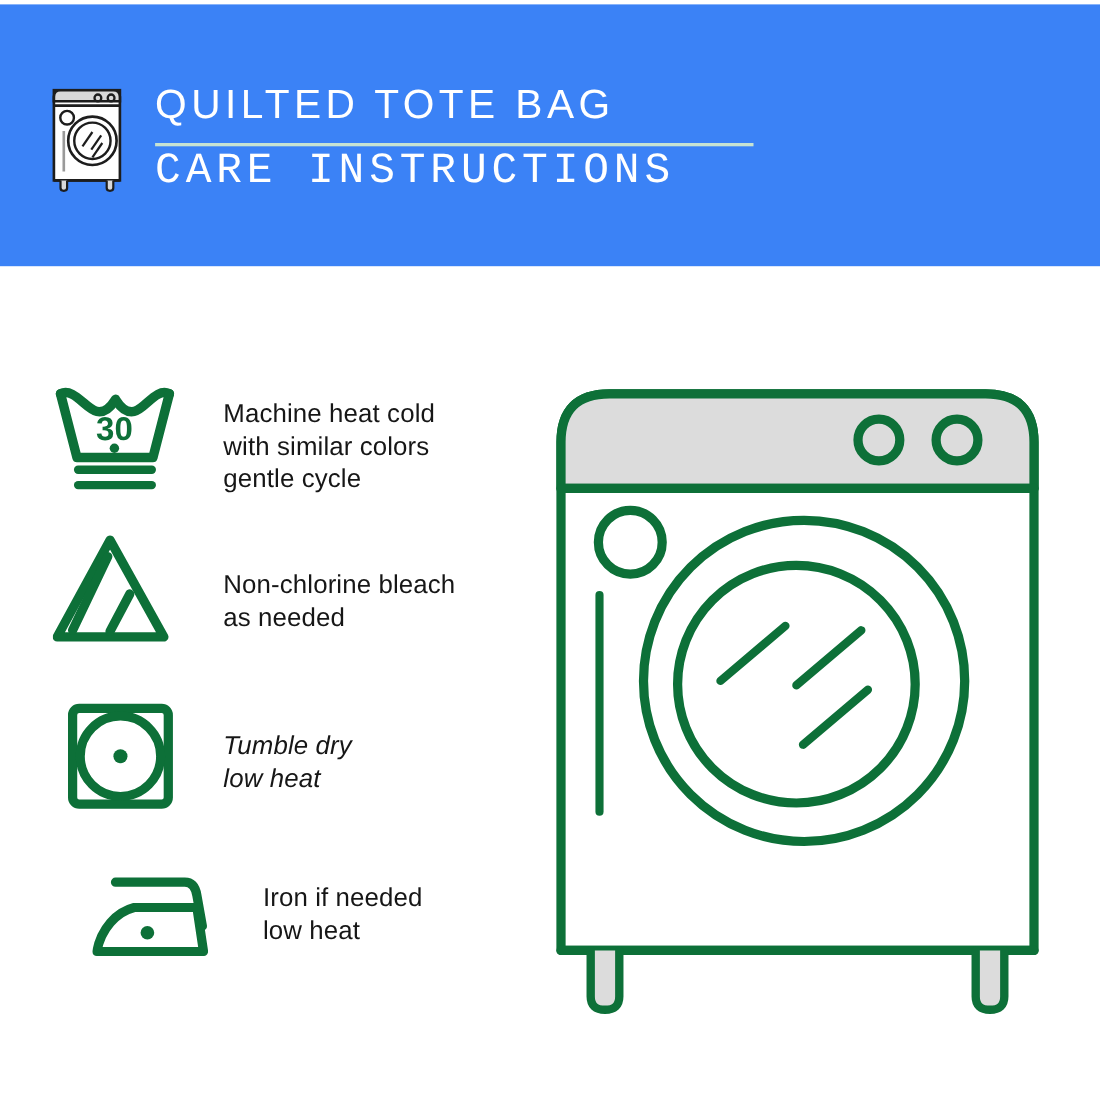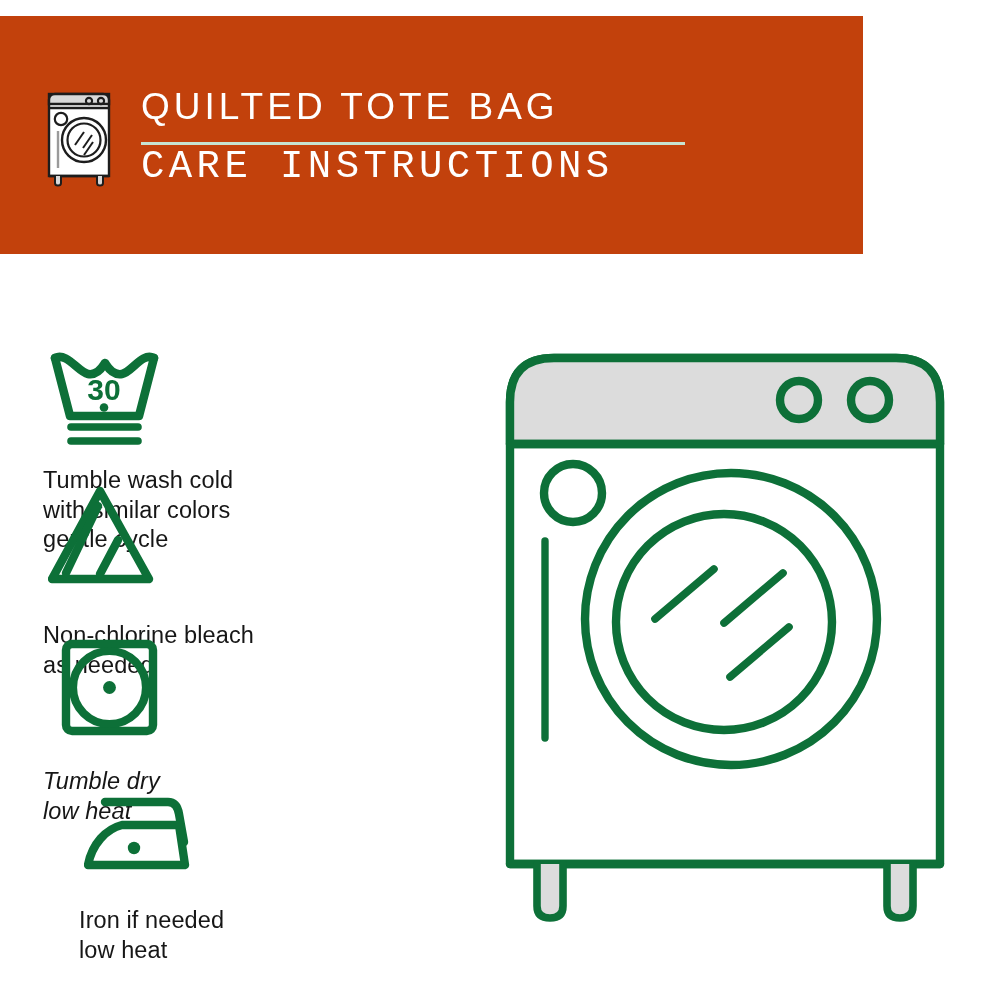--- a/index.html
+++ b/index.html
@@ -16,24 +16,24 @@
     width: 1000px;
     height: 1000px;
     background: #ffffff;
     overflow: hidden;
   }
 
   
   #header {
     position: absolute;
     left: 0;
-    top: 16px;
-    width: 863px;
+    top: 4px;
+    width: 1000px;
     height: 238px;
-    background: #c2410c;
+    background: #3b82f6;
   }
   #header-logo {
     position: absolute;
     left: 44px;
     top: 66px;
     width: 78px;
     height: 106px;
   }
   #header-text {
     position: absolute;
@@ -75,21 +75,20 @@
     top: 238px;
     width: 470px;
     height: 762px;
   }
   .care-row {
     position: absolute;
     left: 0;
     width: 470px;
     display: flex;
     align-items: flex-start;
-    flex-direction: column;
   }
   .care-row:nth-child(1) { top: 110px; }
   .care-row:nth-child(2) { top: 246px; }
   .care-row:nth-child(3) { top: 398px; }
   .care-row:nth-child(4) { top: 544px; margin-left: 36px; }
 
   .care-symbol {
     flex: 0 0 auto;
     width: 112px;
     margin-left: 48px;
@@ -177,21 +176,21 @@
 
           <g fill="none" stroke="#0d7038" stroke-width="7.6" stroke-linecap="round">
             <line x1="23" y1="79" x2="90" y2="79"></line>
             <line x1="23" y1="93" x2="90" y2="93"></line>
           </g>
 
           <text x="56" y="52" text-anchor="middle" font-family="Liberation Sans, sans-serif" font-size="30" font-weight="700" fill="#0d7038">30</text>
           <circle cx="56" cy="59.5" r="4.3" fill="#0d7038"></circle>
         </svg>
       </div>
-      <div class="care-label">Tumble wash cold
+      <div class="care-label">Machine heat cold
 with similar colors
 gentle cycle</div>
     </div>
 
     <div class="care-row r2">
       <div class="care-symbol">
         <svg viewBox="0 0 112 104" width="112" height="104" aria-hidden="true">
           <g fill="none" stroke="#0d7038" stroke-width="8.4" stroke-linejoin="round" stroke-linecap="round">
 
             <path d="M52 7 L101 95 L4 95 Z"></path>

